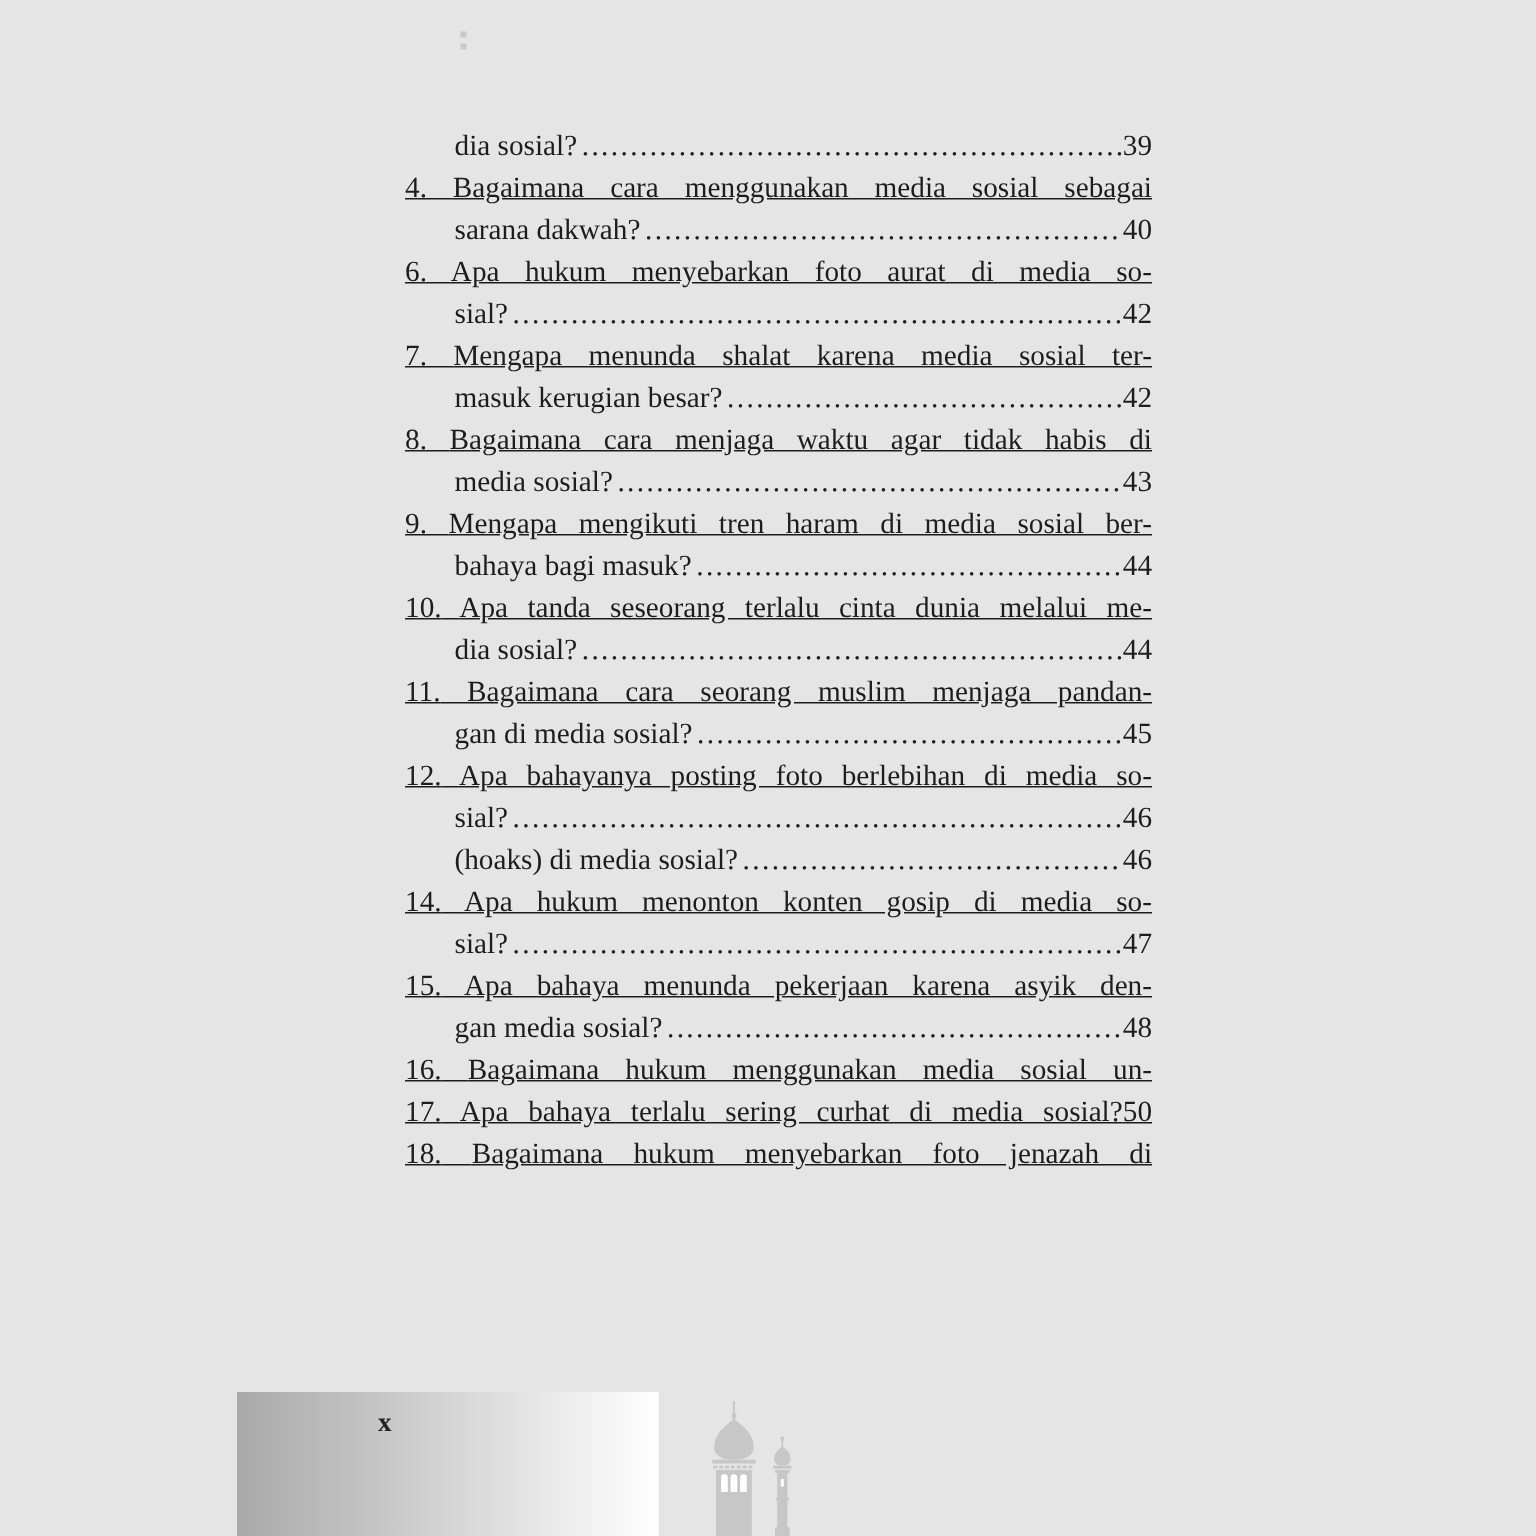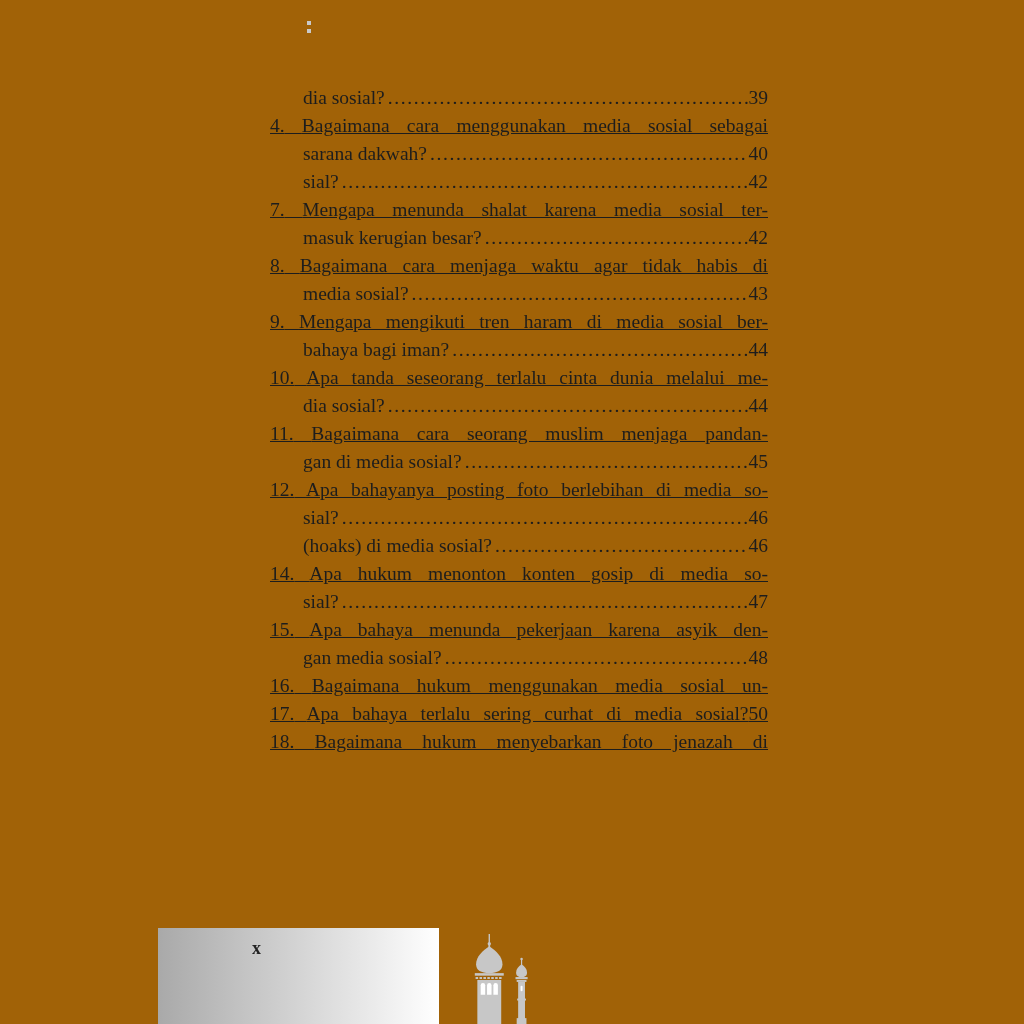--- a/index.html
+++ b/index.html
@@ -2,21 +2,21 @@
 <html><head>
 <meta charset="utf-8">
 <style>
   html,body{margin:0;padding:0;}
   body{
     width:1024px;height:1024px;overflow:hidden;
     background:#ffffff;
     font-family:"Liberation Serif", serif;
     position:relative;
   }
-  .page{position:absolute;inset:0;background:#a16207;}
+  .page{position:absolute;inset:0;background:#e5e5e5;}
 
   
   .scan-artifact{
     position:absolute;left:307px;top:21px;width:4px;height:4px;
     background:#c9c9c9;box-shadow:0 8px 0 #c9c9c9;
   }
 
   
   .toc{
     position:absolute;left:270px;top:84px;width:498px;
@@ -75,20 +75,21 @@
       </div>
       <div class="entry">
         <div class="line jline"><span class="num">4.</span> <span class="txt">Bagaimana cara menggunakan media sosial sebagai</span></div>
         <div class="line cline">
           <span class="txt">sarana dakwah?</span>
           <span class="leader"></span>
           <span class="pg">40</span>
         </div>
       </div>
       <div class="entry">
+        <div class="line jline"><span class="num">6.</span> <span class="txt">Apa hukum menyebarkan foto aurat di media so-</span></div>
         <div class="line cline">
           <span class="txt">sial?</span>
           <span class="leader"></span>
           <span class="pg">42</span>
         </div>
       </div>
       <div class="entry">
         <div class="line jline"><span class="num">7.</span> <span class="txt">Mengapa menunda shalat karena media sosial ter-</span></div>
         <div class="line cline">
           <span class="txt">masuk kerugian besar?</span>
@@ -100,21 +101,21 @@
         <div class="line jline"><span class="num">8.</span> <span class="txt">Bagaimana cara menjaga waktu agar tidak habis di</span></div>
         <div class="line cline">
           <span class="txt">media sosial?</span>
           <span class="leader"></span>
           <span class="pg">43</span>
         </div>
       </div>
       <div class="entry">
         <div class="line jline"><span class="num">9.</span> <span class="txt">Mengapa mengikuti tren haram di media sosial ber-</span></div>
         <div class="line cline">
-          <span class="txt">bahaya bagi iman?</span>
+          <span class="txt">bahaya bagi masuk?</span>
           <span class="leader"></span>
           <span class="pg">44</span>
         </div>
       </div>
       <div class="entry">
         <div class="line jline"><span class="num">10.</span> <span class="txt">Apa tanda seseorang terlalu cinta dunia melalui me-</span></div>
         <div class="line cline">
           <span class="txt">dia sosial?</span>
           <span class="leader"></span>
           <span class="pg">44</span>

